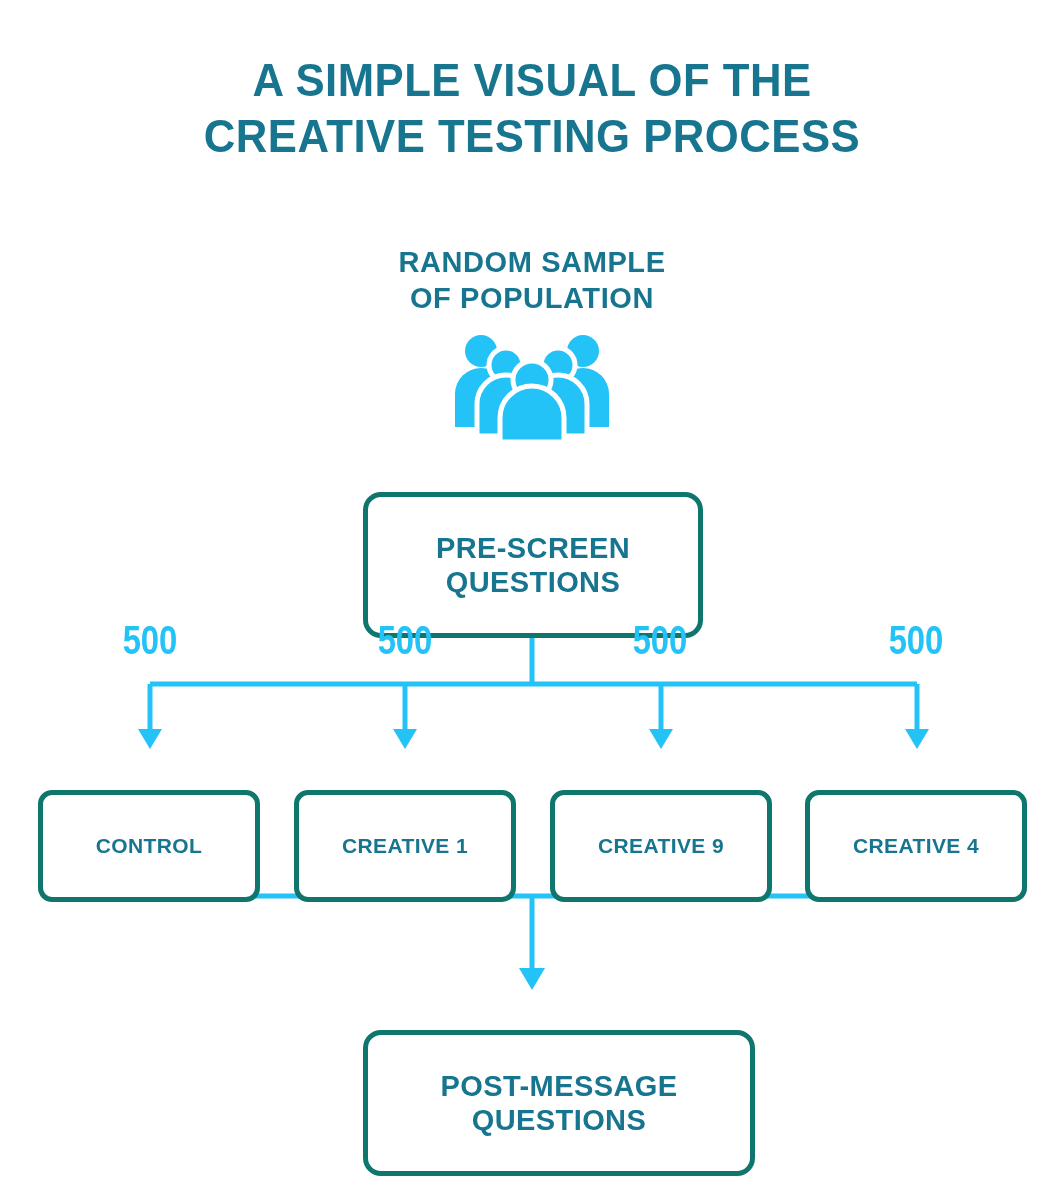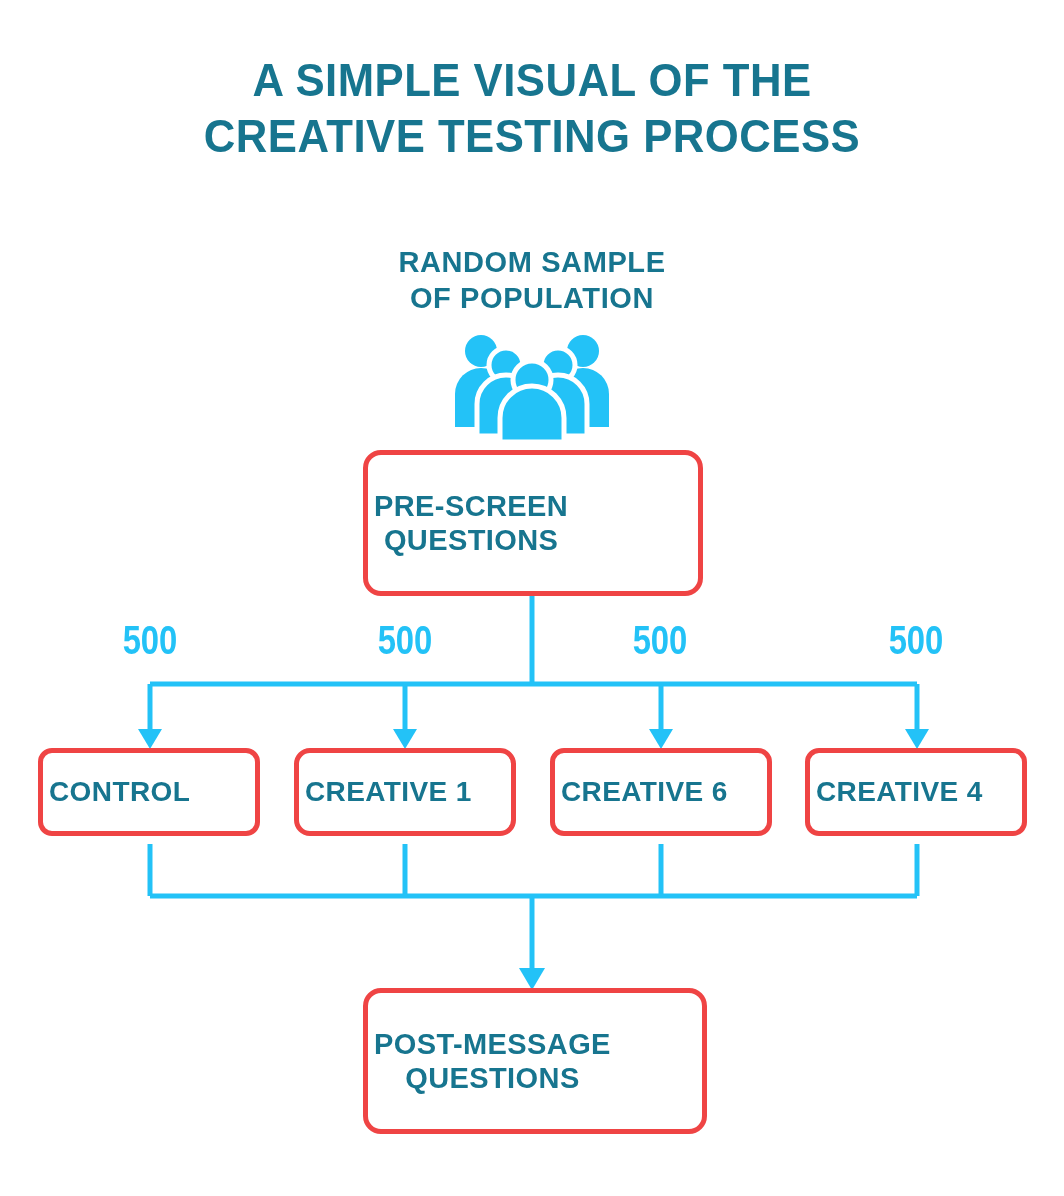--- a/index.html
+++ b/index.html
@@ -58,56 +58,58 @@
     left: 448px;
     top: 332px;
     width: 168px;
     height: 110px;
   }
 
   
   .node {
     position: absolute;
     box-sizing: border-box;
-    border: 5px solid #ef4444;
+    border: 5px solid #0f766e;
     border-radius: 14px;
     background: #ffffff;
     display: flex;
     align-items: center;
+    justify-content: center;
     text-align: center;
     color: #17758f;
     font-weight: bold;
     z-index: 3;
+    margin-top: 42px;
   }
   .node-label {
     display: block;
     line-height: 1.18;
     letter-spacing: 0.4px;
     padding: 0 6px;
   }
 
   #node-prescreen {
     left: 363px; top: 450px; width: 340px; height: 146px;
     font-size: 29px;
     border-radius: 18px;
   }
   #node-post {
-    left: 363px; top: 988px; width: 344px; height: 146px;
+    left: 363px; top: 988px; width: 392px; height: 146px;
     font-size: 29px;
     border-radius: 18px;
   }
 
   .node-variant {
     top: 748px;
     width: 222px;
-    height: 88px;
-    font-size: 28px;
+    height: 112px;
+    font-size: 21px;
   }
   #node-control  { left: 38px; }
-  #node-creative1{ left: 294px; border-radius: 16px; }
+  #node-creative1{ left: 294px; }
   #node-creative2{ left: 550px; }
   #node-creative3{ left: 805px; }
 
   
   .count-label {
     position: absolute;
     top: 618px;
     width: 120px;
     text-align: center;
     color: #23c2f7;
@@ -208,21 +210,21 @@
   <div class="count-label" id="count-2">500</div>
   <div class="count-label" id="count-3">500</div>
 
   <div class="node node-variant" id="node-control">
     <span class="node-label">CONTROL</span>
   </div>
   <div class="node node-variant" id="node-creative1">
     <span class="node-label">CREATIVE 1</span>
   </div>
   <div class="node node-variant" id="node-creative2">
-    <span class="node-label">CREATIVE 6</span>
+    <span class="node-label">CREATIVE 9</span>
   </div>
   <div class="node node-variant" id="node-creative3">
     <span class="node-label">CREATIVE 4</span>
   </div>
 
   <div class="node" id="node-post">
     <span class="node-label">
       <span>POST-MESSAGE</span><br>
       <span>QUESTIONS</span>
     </span>

